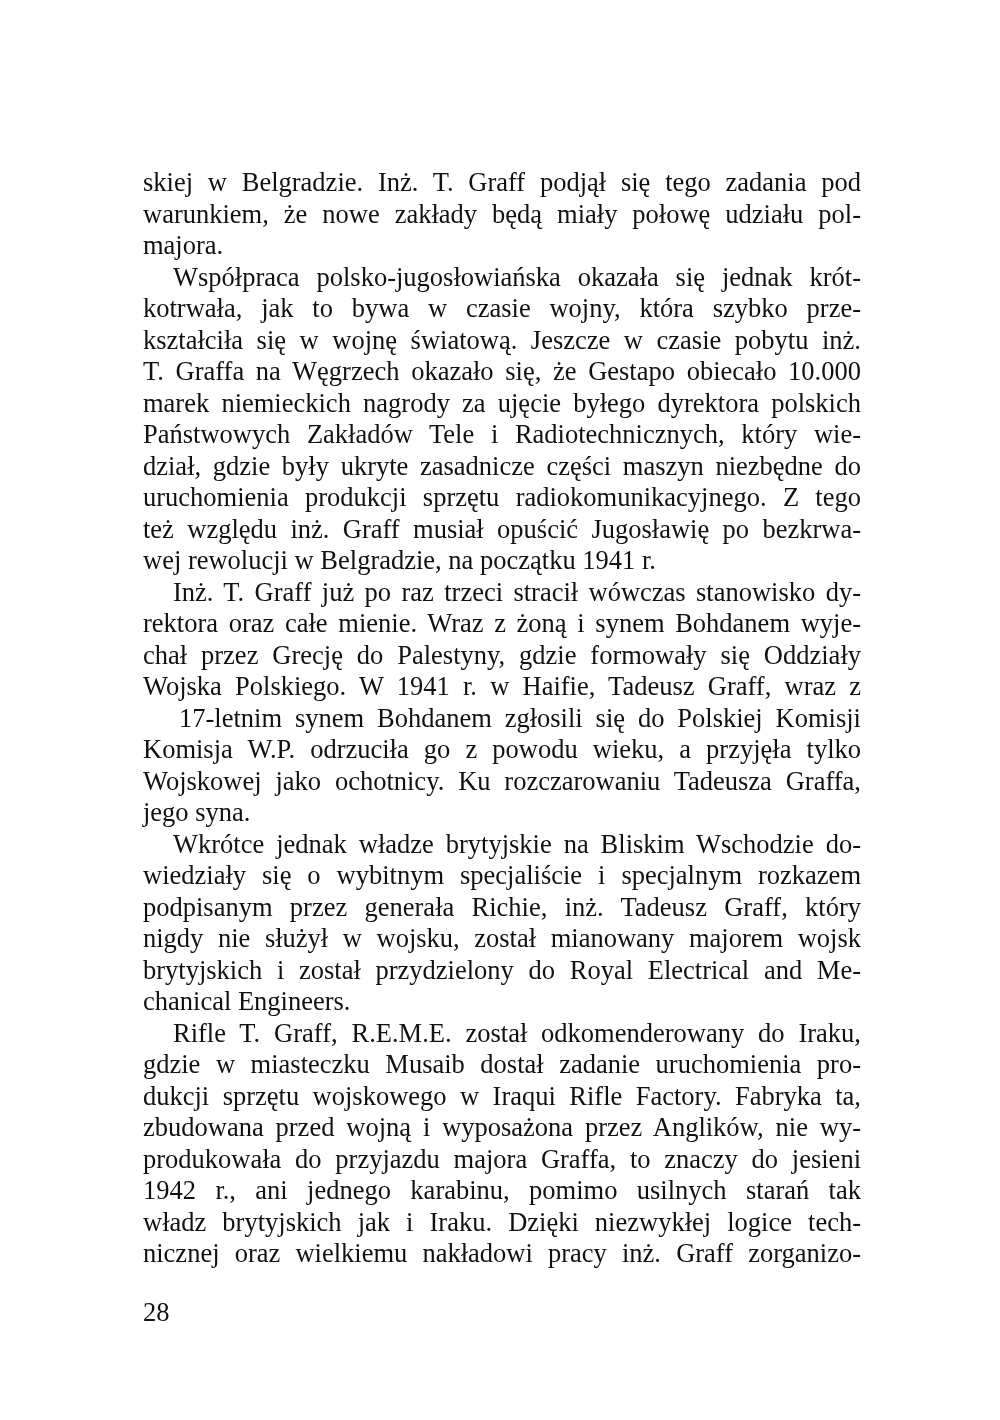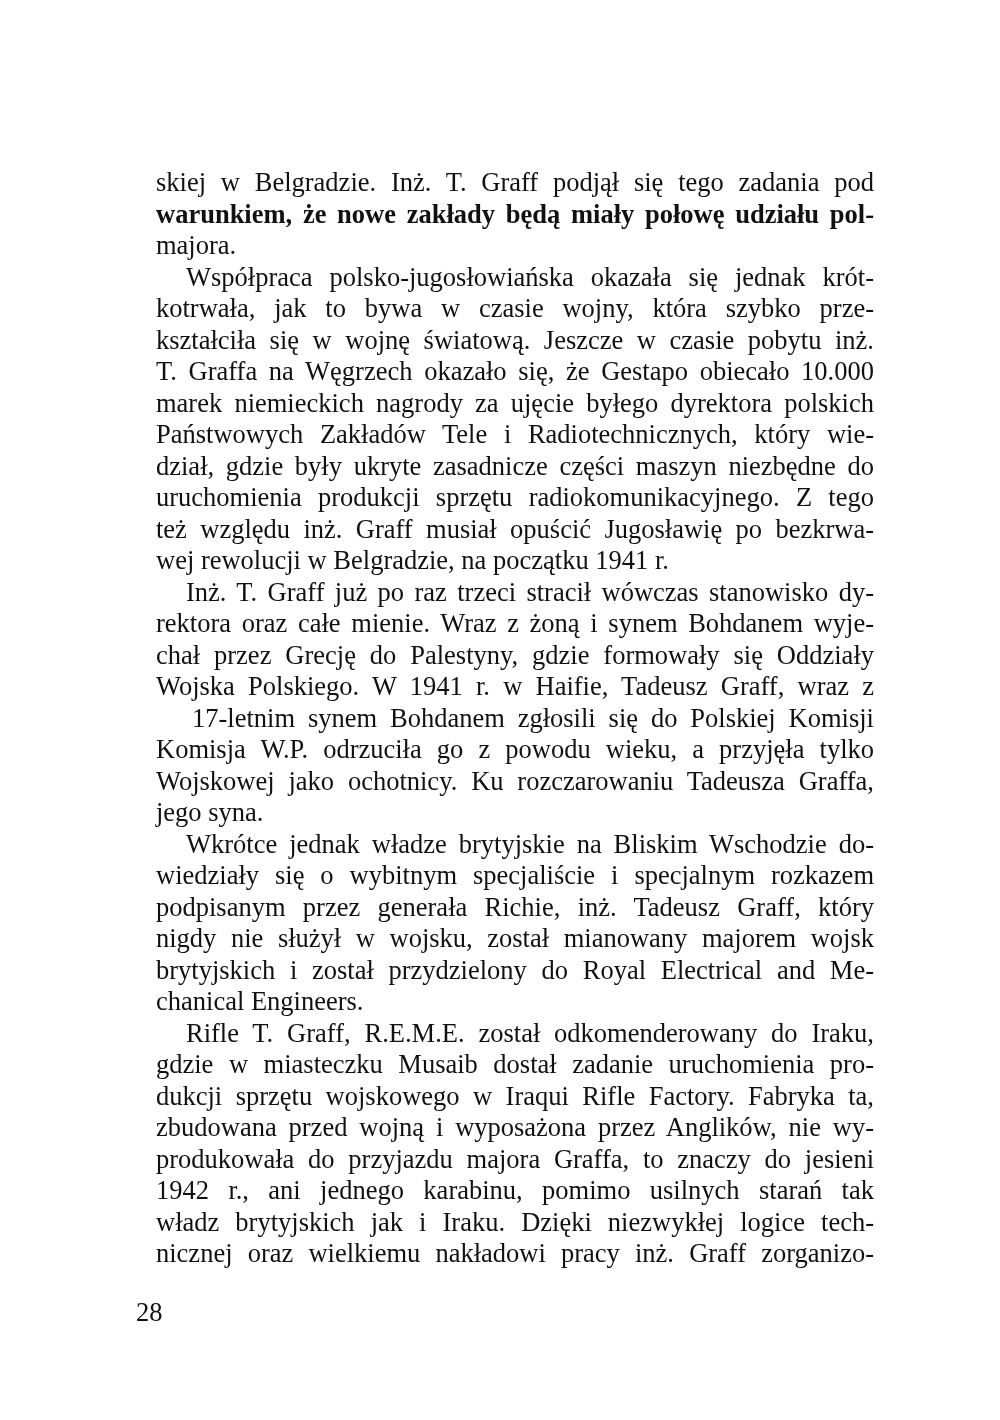--- a/index.html
+++ b/index.html
@@ -10,21 +10,21 @@
     body {
       width: 1000px;
       height: 1420px;
       position: relative;
       overflow: hidden;
       font-family: "Liberation Serif", "DejaVu Serif", serif;
       color: #111111;
     }
     .page-text {
       position: absolute;
-      left: 156px;
+      left: 143px;
       top: 167px;
       width: 718px;
       font-size: 26.5px;
       line-height: 31.5px;
     }
     .line {
       display: block;
       height: 31.5px;
       white-space: nowrap;
       text-align: justify;
@@ -32,34 +32,34 @@
       overflow: visible;
     }
     .line.last {
       text-align-last: left;
     }
     .line.indent {
       padding-left: 30px;
     }
     .page-number {
       position: absolute;
-      left: 136px;
+      left: 143px;
       top: 1297px;
       font-size: 26.5px;
       line-height: 30px;
     }
   </style>
 </head>
 <body>
 
 <div class="page-text">
 
   <div class="paragraph">
     <span class="line" style="white-space: normal;">skiej w Belgradzie. Inż. T. Graff podjął się tego zadania pod</span>
-    <span class="line" style="white-space: normal; font-weight: bold;">warunkiem, że nowe zakłady będą miały połowę udziału pol-</span>
+    <span class="line" style="white-space: normal;">warunkiem, że nowe zakłady będą miały połowę udziału pol-</span>
     <span class="line last" style="white-space: normal;">majora.</span>
   </div>
 
   <div class="paragraph">
     <span class="line indent" style="white-space: normal;">Współpraca polsko-jugosłowiańska okazała się jednak krót-</span>
     <span class="line" style="white-space: normal;">kotrwała, jak to bywa w czasie wojny, która szybko prze-</span>
     <span class="line" style="white-space: normal;">kształciła się w wojnę światową. Jeszcze w czasie pobytu inż.</span>
     <span class="line" style="white-space: normal;">T. Graffa na Węgrzech okazało się, że Gestapo obiecało 10.000</span>
     <span class="line" style="white-space: normal;">marek niemieckich nagrody za ujęcie byłego dyrektora polskich</span>
     <span class="line" style="white-space: normal;">Państwowych Zakładów Tele i Radiotechnicznych, który wie-</span>

